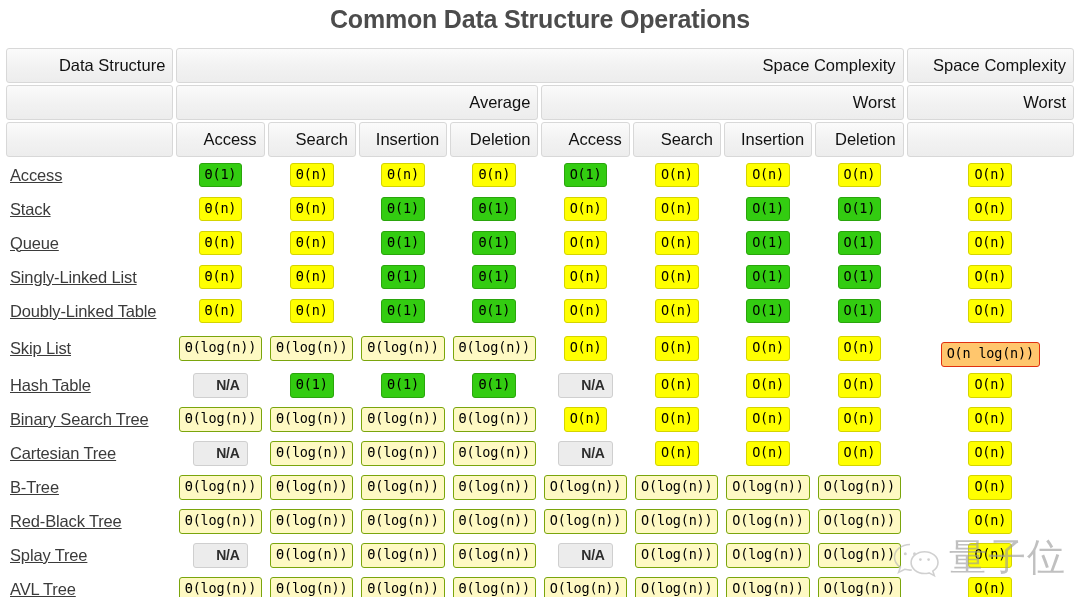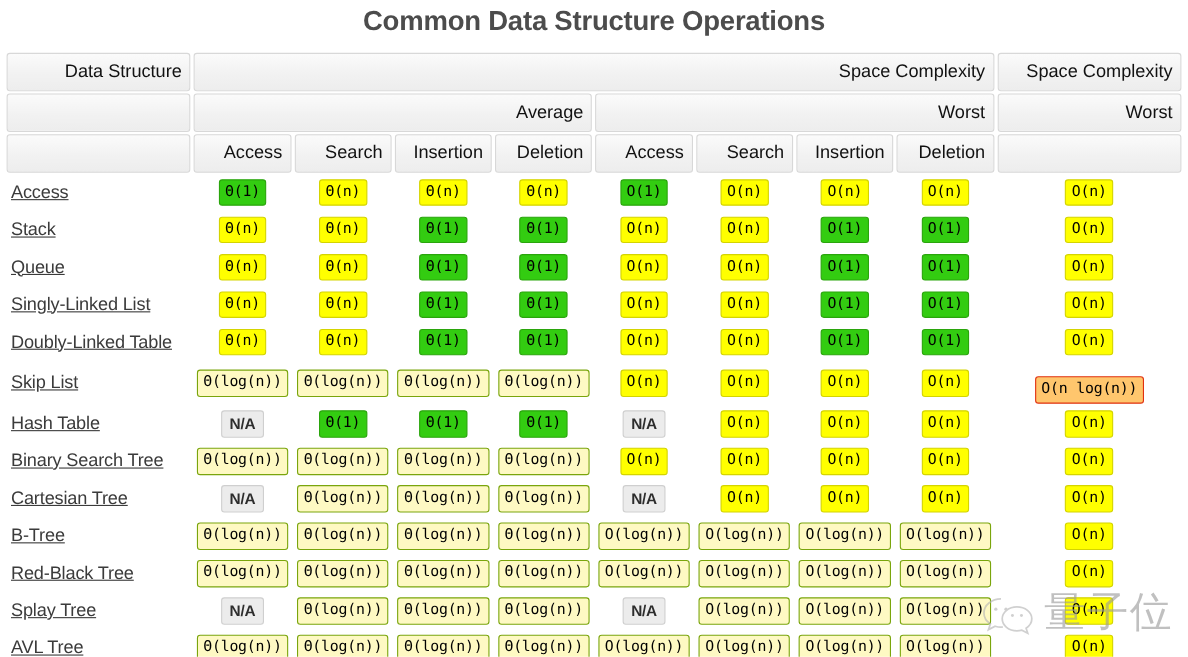--- a/index.html
+++ b/index.html
@@ -115,21 +115,21 @@
     border-color: #e03010;
     margin-top: 12px;
   }
   .badge.na {
     background: #ececec;
     border-color: #cfcfcf;
     font-family: "Liberation Sans", sans-serif;
     font-size: 14px;
     font-weight: bold;
     color: #2d2d2d;
-    padding: 4px 7px 5px 7px;
+    padding: 4px 7px 5px 22px;
   }
 
   
   col.c-name  { width: 163px; }
   col.c-op    { width: 86px; }
   col.c-space { width: 163px; }
 
   
   .watermark {
     position: absolute;

